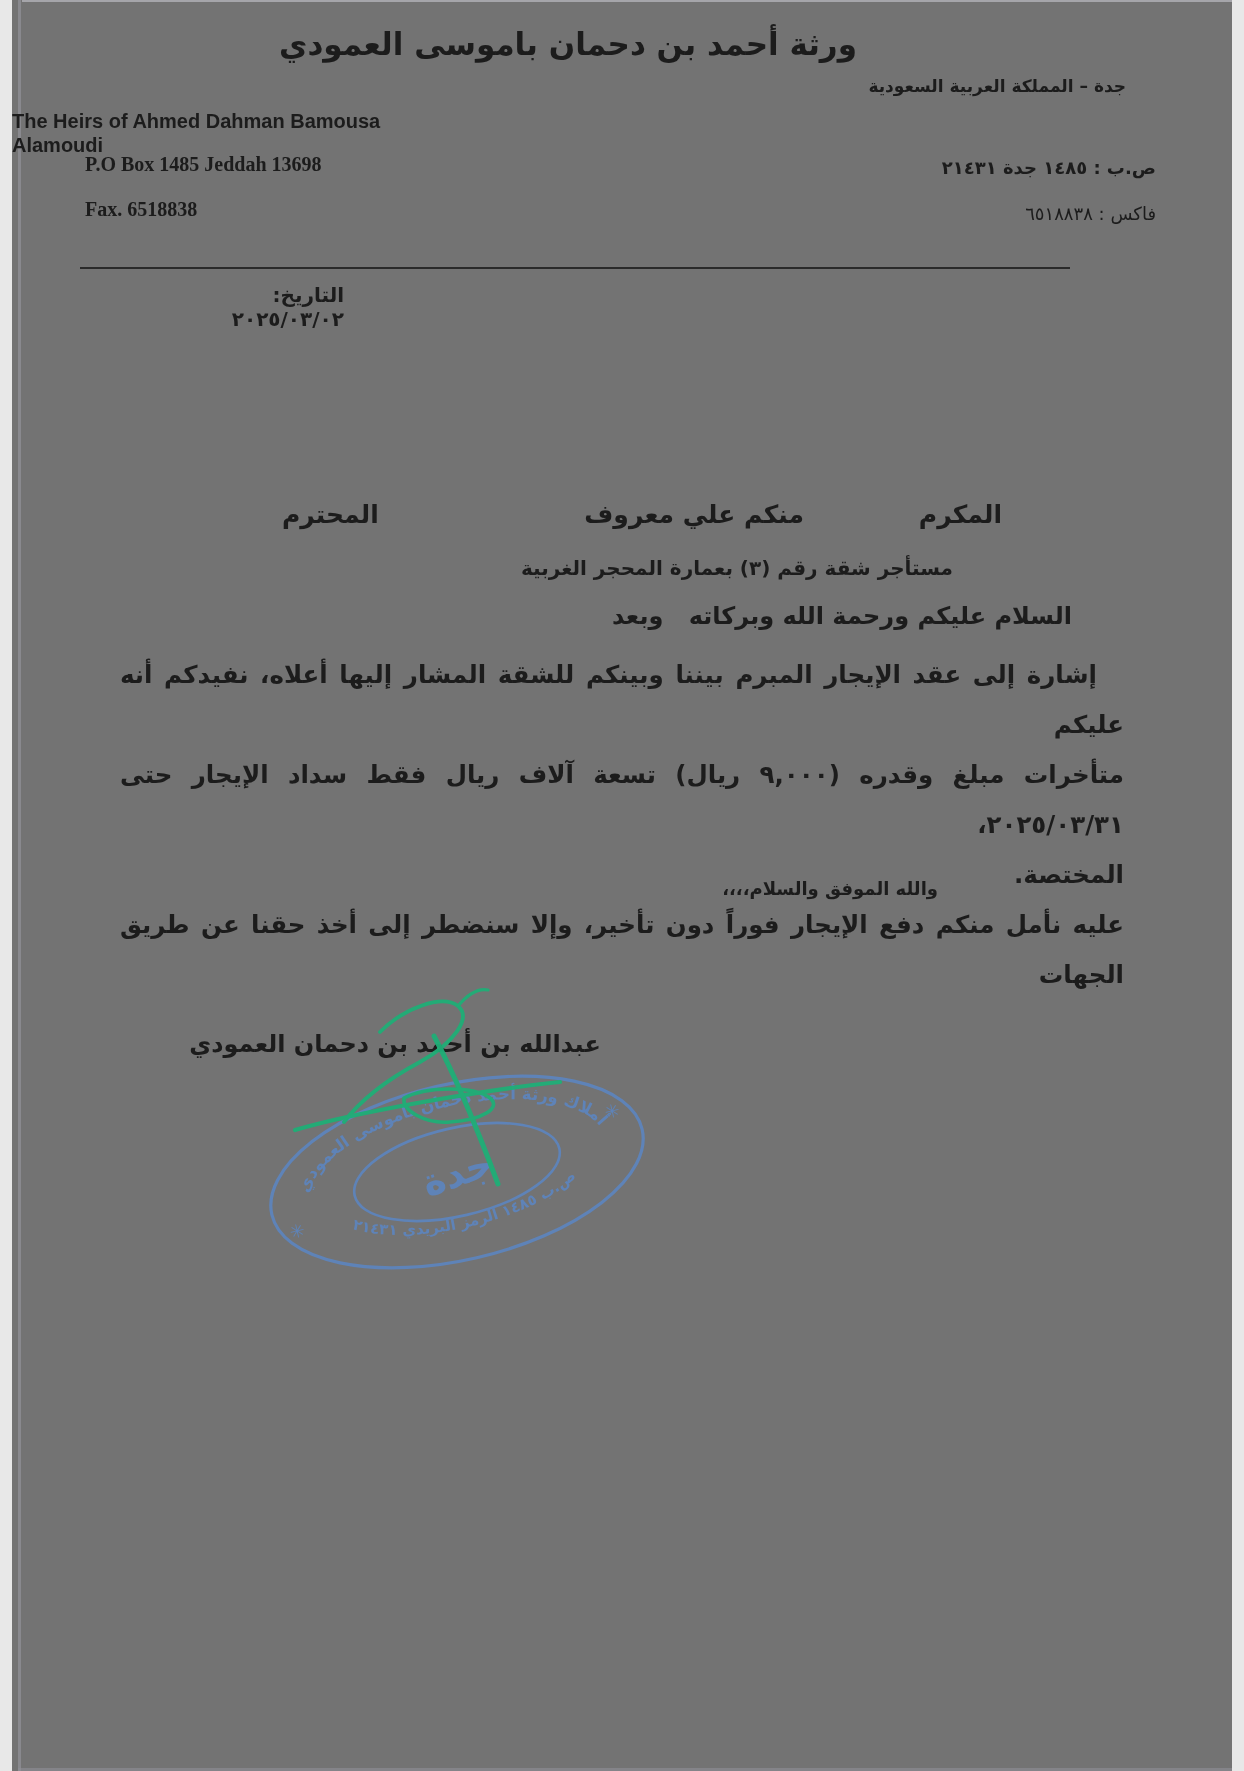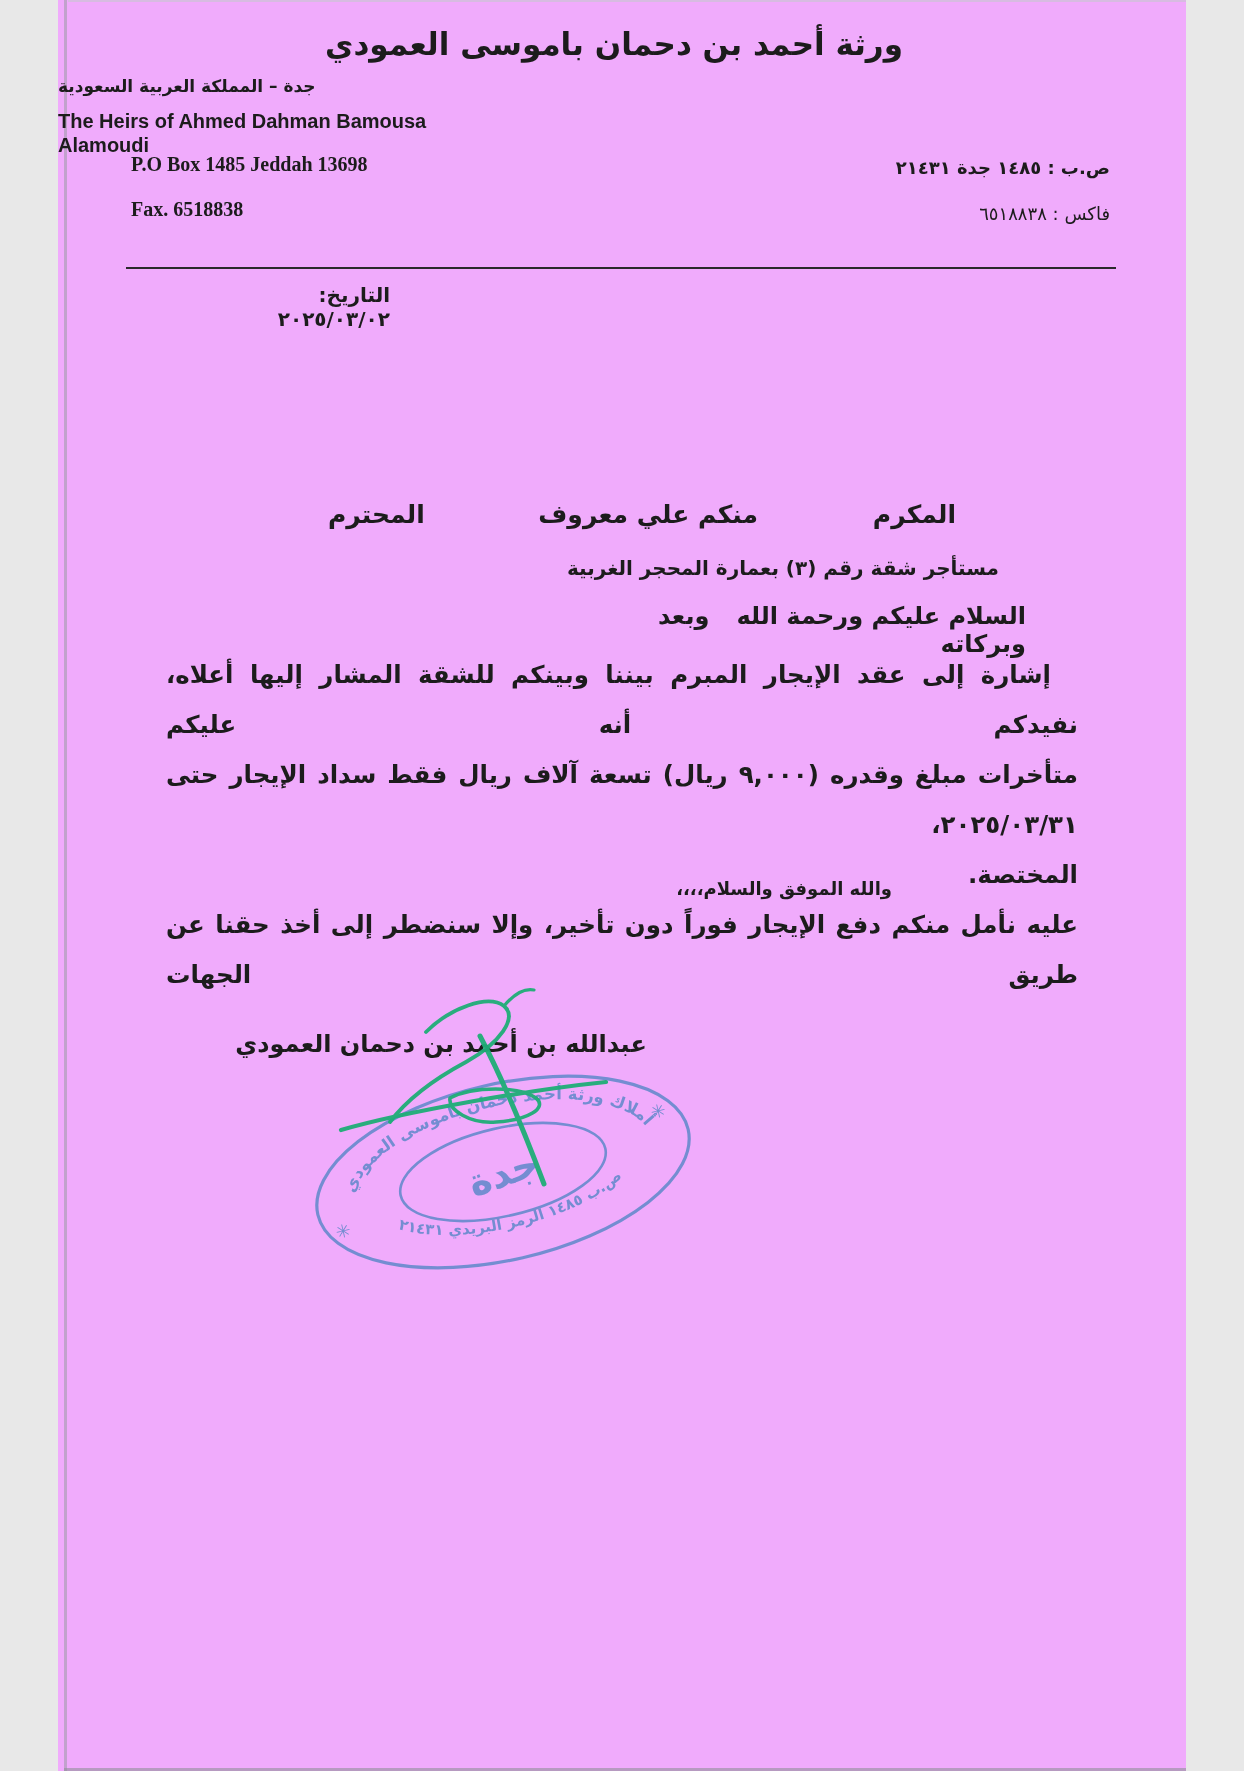--- a/index.html
+++ b/index.html
@@ -1,34 +1,34 @@
 <!DOCTYPE html>
 <html lang="ar"><head>
 <meta charset="utf-8">
 <style>
   html,body{margin:0;padding:0;background:#e8e8e8;}
   .page{
     position:relative;
-    width:1128px;height:1771px;
-    background:#f0abfc;
+    width:1220px;height:1771px;
+    background:#737373;
     margin:0 auto;
     overflow:hidden;
     font-family:"DejaVu Sans", sans-serif;
     color:#1c1c1c;
   }
   
   .scan-left{position:absolute;left:6px;top:0;bottom:0;width:3px;background:#9b9ba4;opacity:.55;}
   .scan-bottom{position:absolute;left:6px;right:0;bottom:0;height:3px;background:#8f8f98;opacity:.6;}
   .scan-top{position:absolute;left:10px;right:0;top:0;height:2px;background:#c7c7cf;opacity:.6;}
 
   .ar{direction:rtl;unicode-bidi:embed;}
 
   
   .lh-title-ar{position:absolute;top:26px;left:0;width:1112px;text-align:center;font-size:31px;font-weight:700;}
-  .lh-sub-ar{position:absolute;top:76px;left:0;width:1114px;text-align:left;font-size:17px;font-weight:700;}
+  .lh-sub-ar{position:absolute;top:76px;left:0;width:1114px;text-align:right;font-size:17px;font-weight:700;}
   .lh-en1{position:absolute;top:110px;left:0;width:1126px;text-align:left;font-size:20px;font-weight:700;font-family:"Liberation Sans",sans-serif;}
   .lh-en2{position:absolute;top:134px;left:0;width:1126px;text-align:left;font-size:20px;font-weight:700;font-family:"Liberation Sans",sans-serif;}
   .lh-loc{position:absolute;top:159px;left:0;width:1126px;text-align:center;font-size:19px;font-weight:700;font-family:"Liberation Serif",serif;}
   .lh-pobox{position:absolute;top:153px;left:73px;font-size:20px;font-weight:700;font-family:"Liberation Serif",serif;}
   .lh-fax{position:absolute;top:198px;left:73px;font-size:20px;font-weight:700;font-family:"Liberation Serif",serif;}
   .lh-pobox-ar{position:absolute;top:157px;right:76px;font-size:18px;font-weight:700;text-align:right;}
   .lh-fax-ar{position:absolute;top:203px;right:76px;font-size:18px;font-weight:400;}
 
   .divider{position:absolute;top:267px;left:68px;width:990px;border-top:2px solid #2a2a2a;}
   .date-line{position:absolute;top:283px;left:142px;width:190px;font-size:20px;font-weight:700;text-align:right;}

